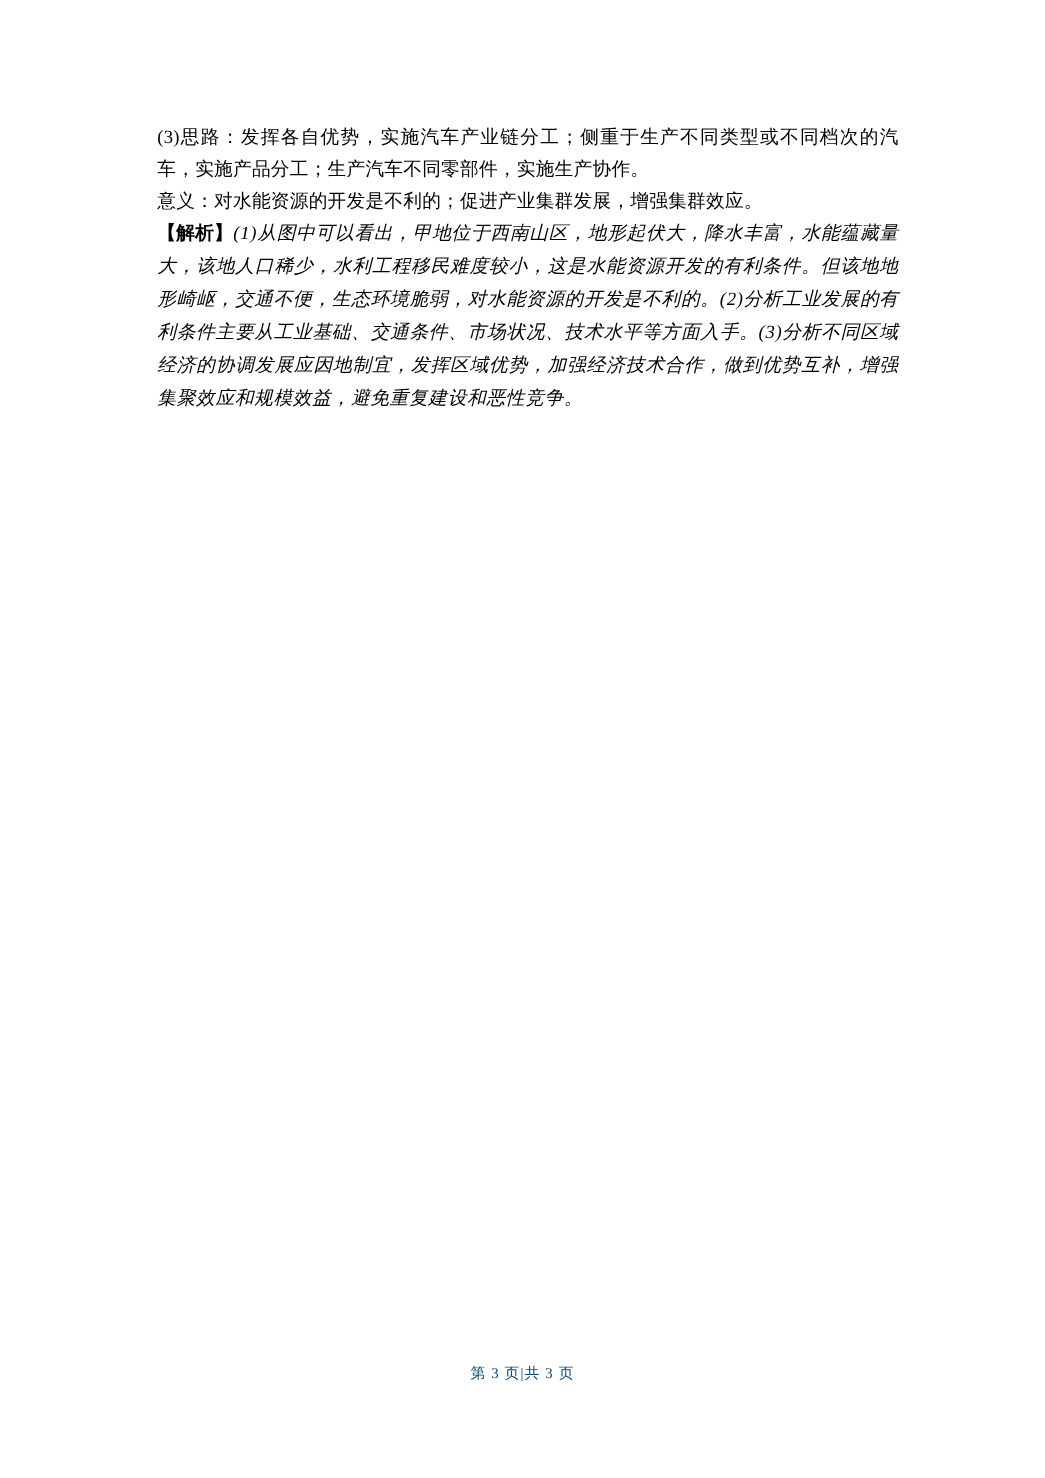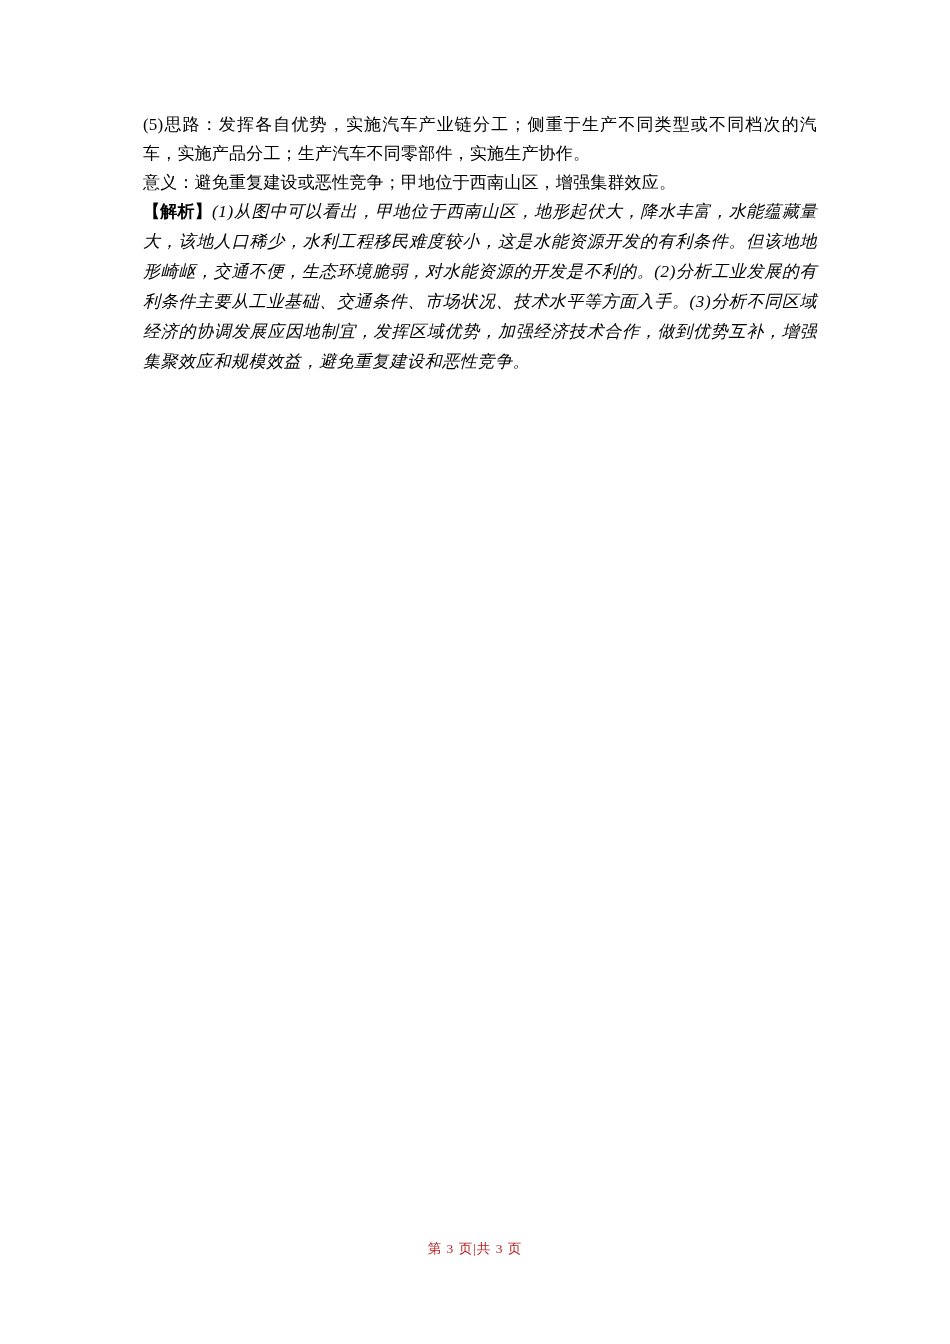--- a/index.html
+++ b/index.html
@@ -44,34 +44,34 @@
     font-weight: bold;
     letter-spacing: 0.2px;
   }
   .footer {
     position: absolute;
     left: 0;
     right: 0;
     bottom: 86px;
     text-align: center;
     font-size: 13.5px;
-    color: #b91c1c;
+    color: #0c4a6e;
     letter-spacing: 1px;
   }
 </style>
 </head>
 <body>
 
 <main class="page">
 
   <section class="content">
 
-    <p class="para">(5)思路：发挥各自优势，实施汽车产业链分工；侧重于生产不同类型或不同档次的汽车，实施产品分工；生产汽车不同零部件，实施生产协作。</p>
+    <p class="para">(3)思路：发挥各自优势，实施汽车产业链分工；侧重于生产不同类型或不同档次的汽车，实施产品分工；生产汽车不同零部件，实施生产协作。</p>
 
-    <p class="para">意义：避免重复建设或恶性竞争；甲地位于西南山区，增强集群效应。</p>
+    <p class="para">意义：对水能资源的开发是不利的；促进产业集群发展，增强集群效应。</p>
 
     <p class="para analysis">
       <span class="analysis-label">【解析】</span><span>(1)从图中可以看出，甲地位于西南山区，地形起伏大，降水丰富，水能蕴藏量大，该地人口稀少，水利工程移民难度较小，这是水能资源开发的有利条件。但该地地形崎岖，交通不便，生态环境脆弱，对水能资源的开发是不利的。(2)分析工业发展的有利条件主要从工业基础、交通条件、市场状况、技术水平等方面入手。(3)分析不同区域经济的协调发展应因地制宜，发挥区域优势，加强经济技术合作，做到优势互补，增强集聚效应和规模效益，避免重复建设和恶性竞争。</span>
     </p>
 
   </section>
 
   <footer class="footer">
     <span>第 3 页|共 3 页</span>
   </footer>

